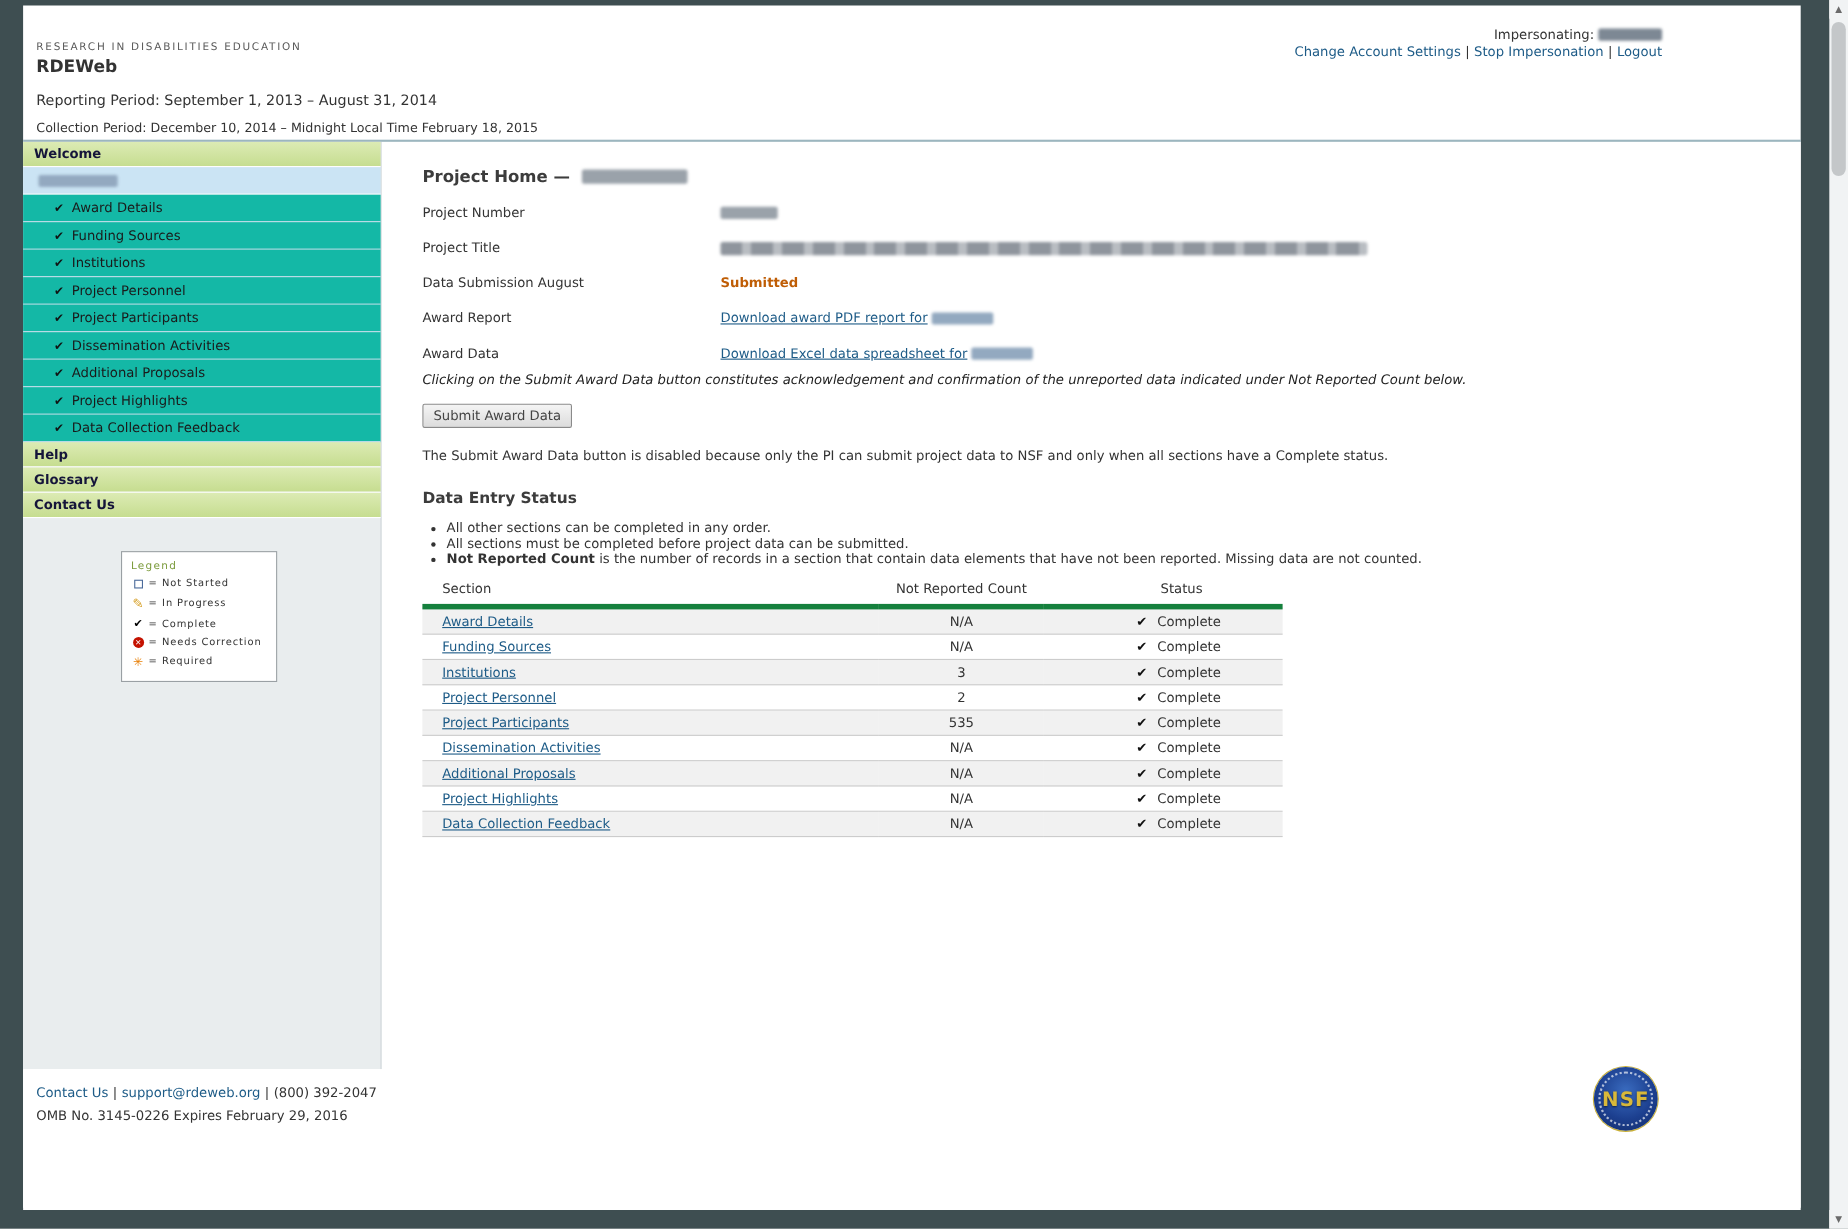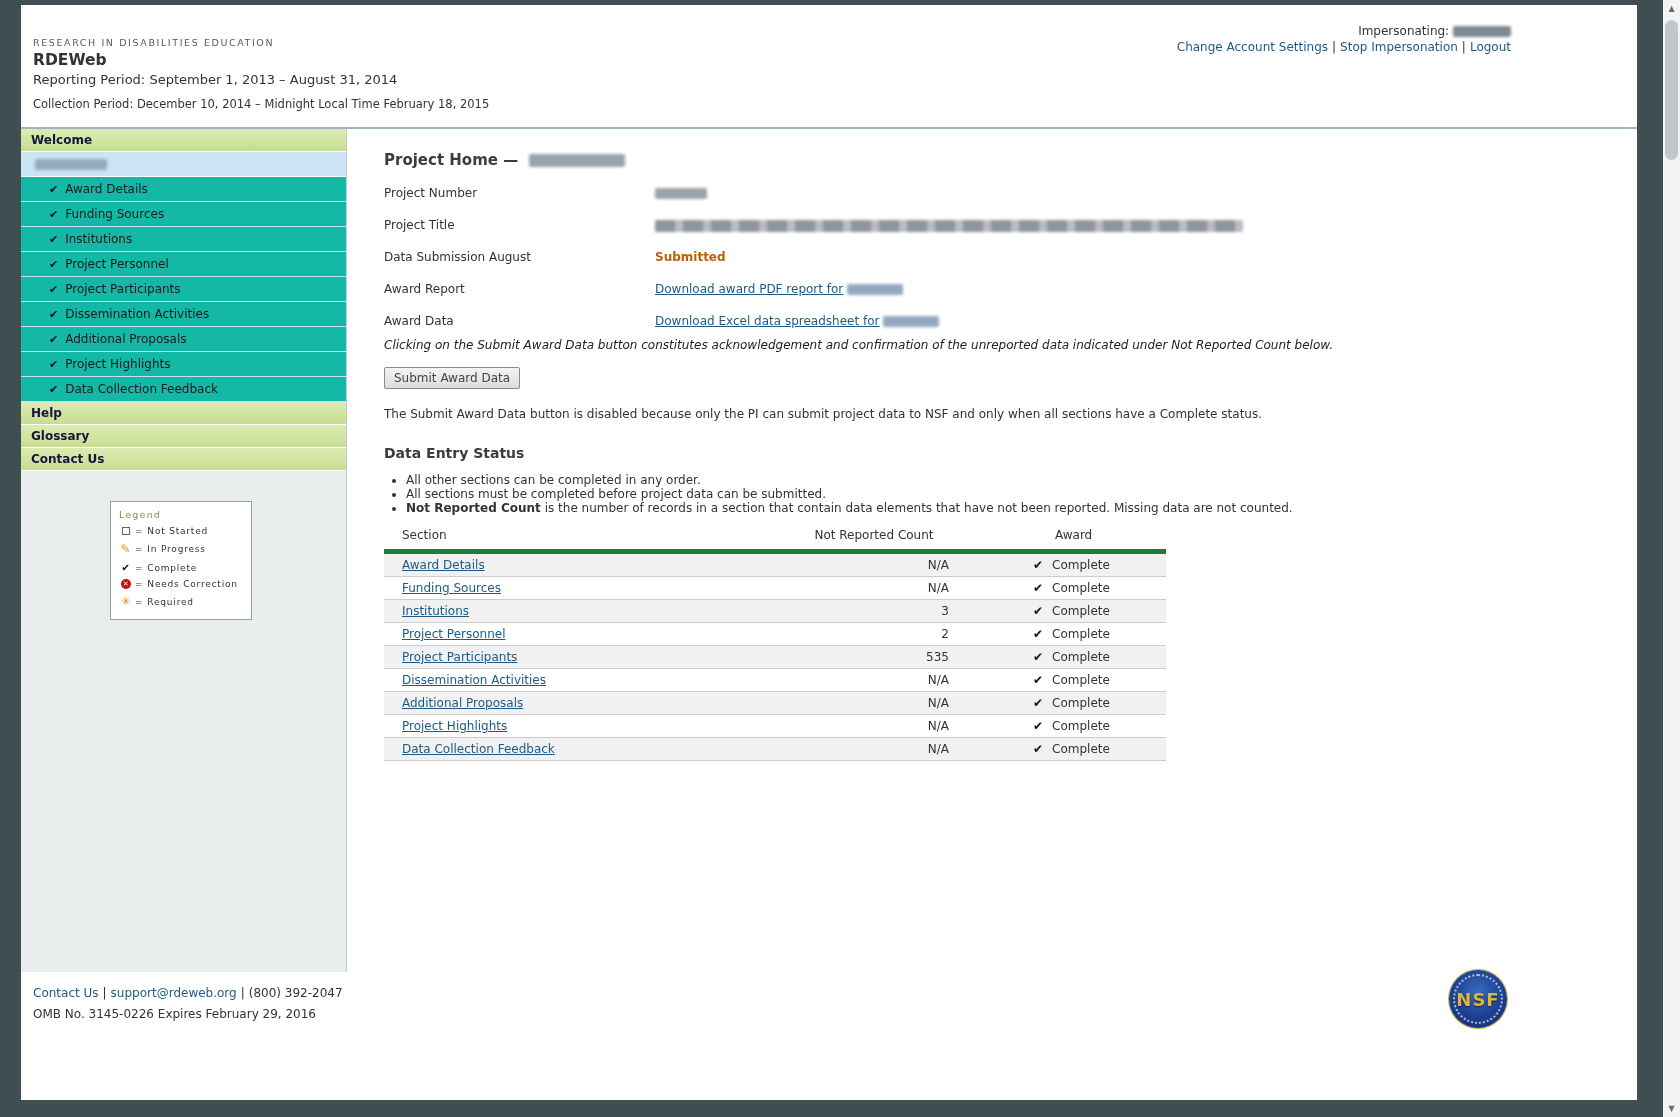--- a/index.html
+++ b/index.html
@@ -12,21 +12,21 @@
     overflow:hidden; position:relative;
   }
 
   
   .page { position:absolute; left:21px; top:5px; width:1616px; height:1095px; background:#fff; }
 
   
   .page-header { position:relative; height:122px; padding:32px 0 0 12px; }
   .org-name { font-size:9.5px; letter-spacing:1.6px; color:#5a5a5a; }
   .app-name { margin-top:3px; font-size:15.5px; font-weight:bold; color:#333; }
-  .reporting-period { margin-top:3px; font-size:13px; color:#333; }
+  .reporting-period { margin-top:15px; font-size:13px; color:#333; }
   .collection-period { margin-top:10px; font-size:11.5px; color:#333; }
 
   .account-area { position:absolute; top:18px; right:126px; text-align:right; line-height:16px; font-size:12px; }
   .account-links a, .link { color:#1d5b87; text-decoration:none; cursor:pointer; }
   .account-links .sep { color:#333; margin:0 4px; }
 
   
   .redact { display:inline-block; height:11px; border-radius:2px; background:#9aa2aa; filter:blur(1.6px); vertical-align:middle; }
   .redact.blue { background:#93a9c0; }
   .redact.dark { background:#7d8894; }
@@ -87,21 +87,21 @@
   .bullets li { margin-bottom:0; }
 
   
   table.status-table { margin-top:9px; width:782px; border-collapse:collapse; font-size:12px; }
   .status-table th { font-weight:normal; color:#333; padding:4px 0 7px; border-bottom:5px solid #15803d; }
   .status-table th.col-section { text-align:left; padding-left:18px; width:415px; }
   .status-table th.col-count { text-align:center; width:150px; }
   .status-table th.col-status { text-align:left; padding-left:106px; width:217px; }
   .status-table td { padding:4px 0; border-bottom:1px solid #cccccc; }
   .status-table td.c-section { padding-left:18px; }
-  .status-table td.c-count { text-align:right; }
+  .status-table td.c-count { text-align:center; }
   .status-table td.c-status { padding-left:84px; }
   .status-table tbody tr:nth-child(odd) { background:#f1f1f1; }
   .status-table .sec-link { color:#1d5b87; text-decoration:underline; cursor:pointer; }
   .status-table .chk { font-weight:bold; color:#111; margin-right:9px; }
 
   
   .page-footer { position:relative; height:126px; padding:14px 0 0 12px; background:#fff; }
   .footer-line1 { font-size:12px; }
   .footer-line1 .sep { color:#333; margin:0 4px; }
   .footer-line2 { margin-top:7px; font-size:12px; }
@@ -268,21 +268,21 @@
         <li><b></b><span>All other sections can be completed in any order.</span></li>
         <li><b></b><span>All sections must be completed before project data can be submitted.</span></li>
         <li><b>Not Reported Count</b><span> is the number of records in a section that contain data elements that have not been reported. Missing data are not counted.</span></li>
       </ul>
 
       <table class="status-table">
         <thead>
           <tr>
             <th class="col-section">Section</th>
             <th class="col-count">Not Reported Count</th>
-            <th class="col-status">Award</th>
+            <th class="col-status">Status</th>
           </tr>
         </thead>
         <tbody>
           <tr>
             <td class="c-section"><a class="sec-link">Award Details</a></td>
             <td class="c-count">N/A</td>
             <td class="c-status"><span class="chk">✔</span><span>Complete</span></td>
           </tr>
           <tr>
             <td class="c-section"><a class="sec-link">Funding Sources</a></td>

